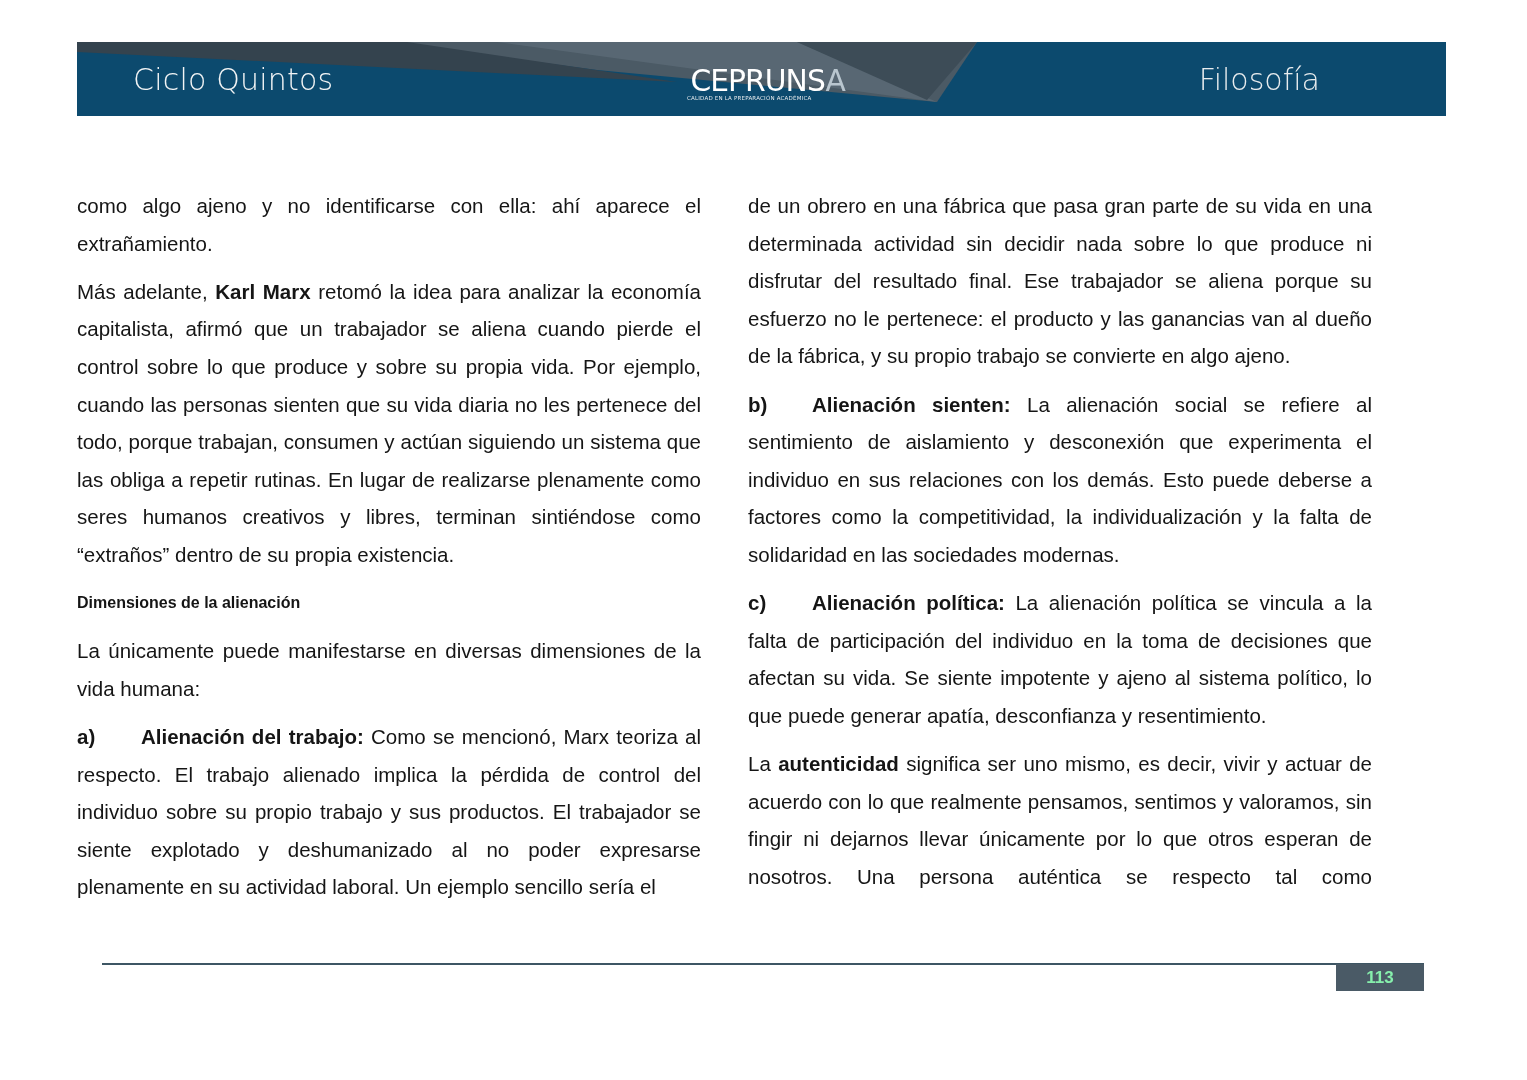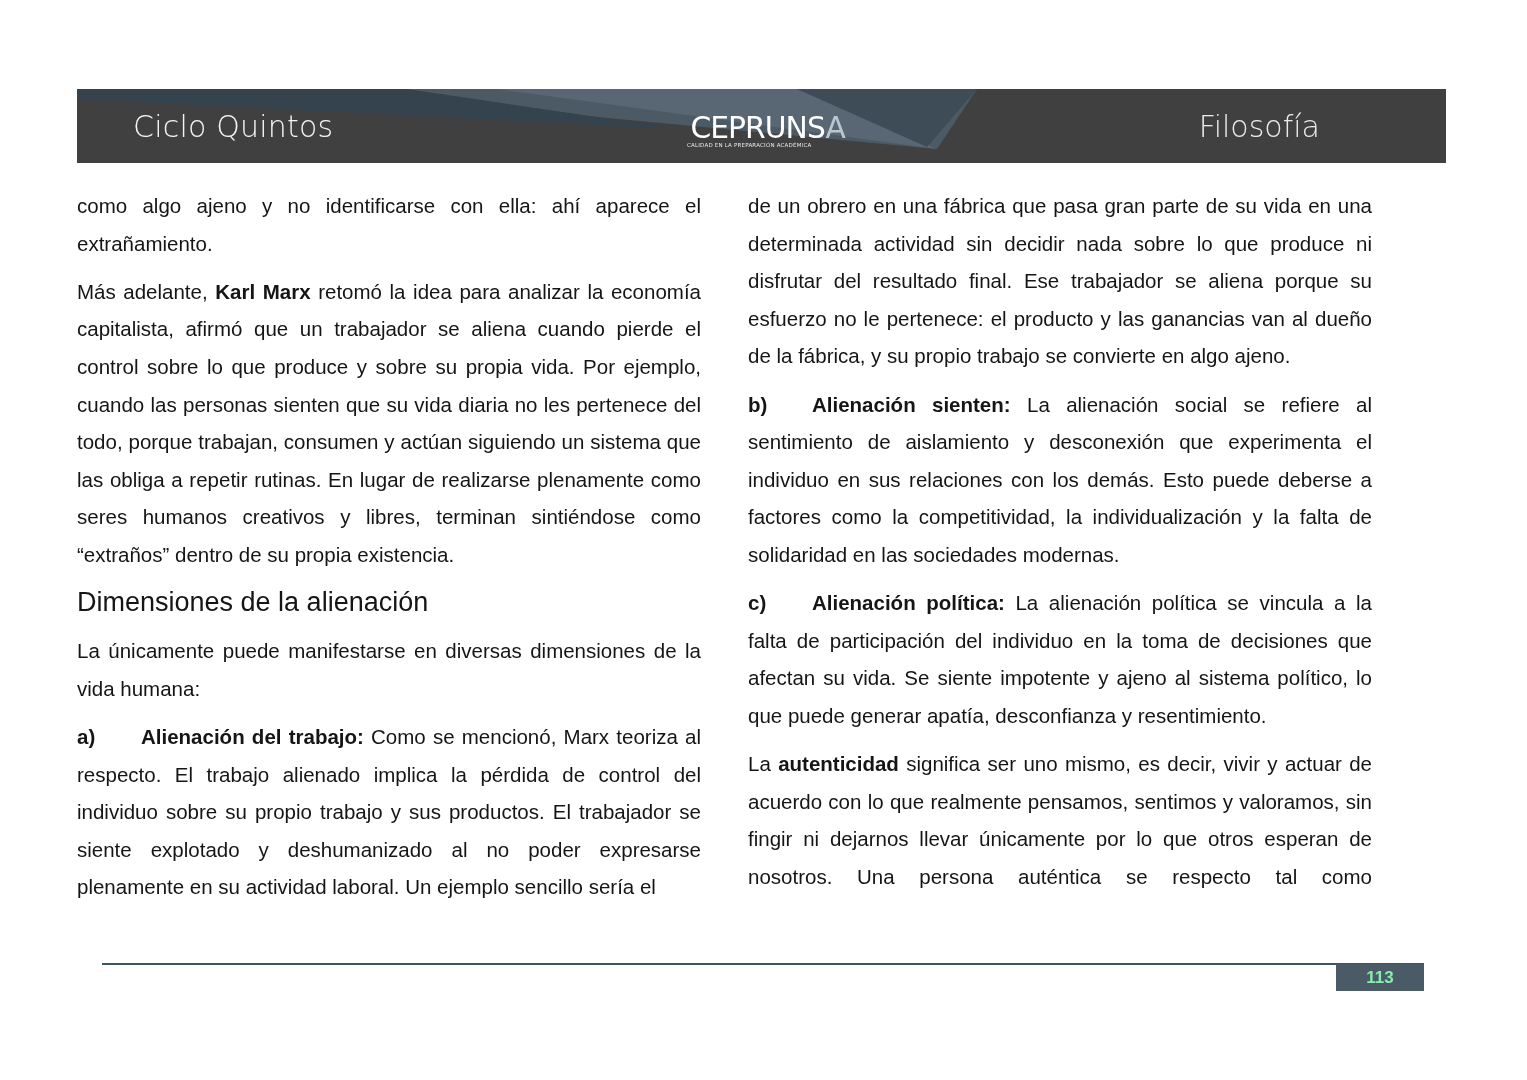--- a/index.html
+++ b/index.html
@@ -1,20 +1,20 @@
 <!DOCTYPE html>
 <html><head>
   <meta charset="utf-8">
   <style>
     html, body { margin: 0; padding: 0; background: #ffffff; }
     body { width: 1527px; height: 1080px; position: relative; overflow: hidden; font-family: "Liberation Sans", sans-serif; color: #111; }
 
     .header {
       position: absolute; left: 77px; top: 42px; width: 1369px; height: 74px;
-      background: #404040; overflow: hidden; margin-top: 47px;
+      background: #0c4a6e; overflow: hidden;
     }
     .header svg.bg { position: absolute; left: 0; top: 0; }
     .header-left {
       position: absolute; left: 56px; top: 20px; font-size: 30px; color: #f2f4f5;
       font-family: "DejaVu Sans", sans-serif; font-weight: 300; letter-spacing: 0.2px;
       transform: scaleY(1.02);
     }
     .header-right {
       position: absolute; right: 126px; top: 20px; font-size: 30px; color: #e8ecee;
       font-family: "DejaVu Sans", sans-serif; font-weight: 300;
@@ -34,21 +34,21 @@
 
     .col {
       position: absolute; top: 151px; width: 624px;
       font-size: 20.5px; line-height: 37.6px; text-align: justify; color: #151515; margin-top: 36px;
     }
     .col.left { left: 77px; }
     .col.right { left: 748px; }
     .col p { margin: 0 0 10.6px 0; }
     .col p.justify-last { text-align-last: justify; }
     .col b { font-weight: bold; }
-    .col h3 { margin: 0 0 10.6px 0; font-size: 27px; line-height: 37.6px; font-weight: normal; }
+    .col h3 { margin: 0 0 10.6px 0; font-size: 16px; line-height: 37.6px; font-weight: bold; }
     .item-label { display: inline-block; width: 64px; font-weight: bold; }
 
     .footer-line {
       position: absolute; left: 102px; top: 963px; width: 1322px; height: 2px; background: #3e5664;
     }
     .page-num {
       position: absolute; left: 1336px; top: 964px; width: 88px; height: 27px;
       background: #4a5a66; color: #86efac; font-weight: bold; font-size: 17px;
       text-align: center; line-height: 27px;
     }

